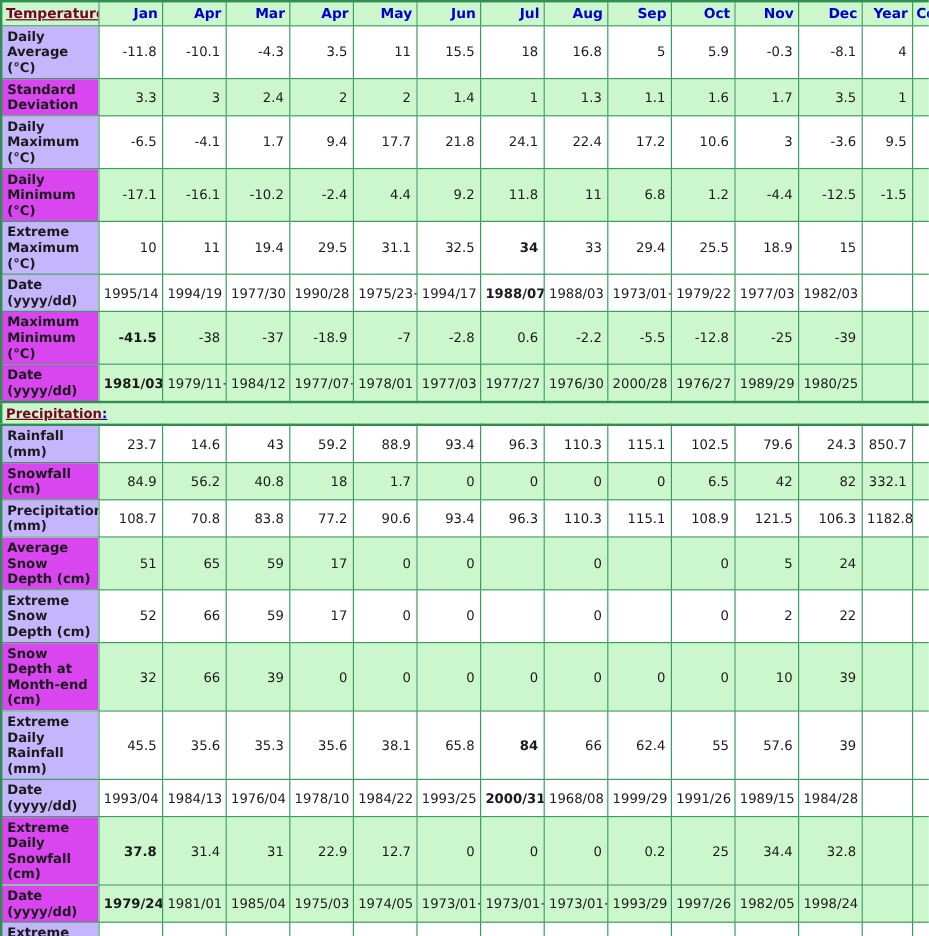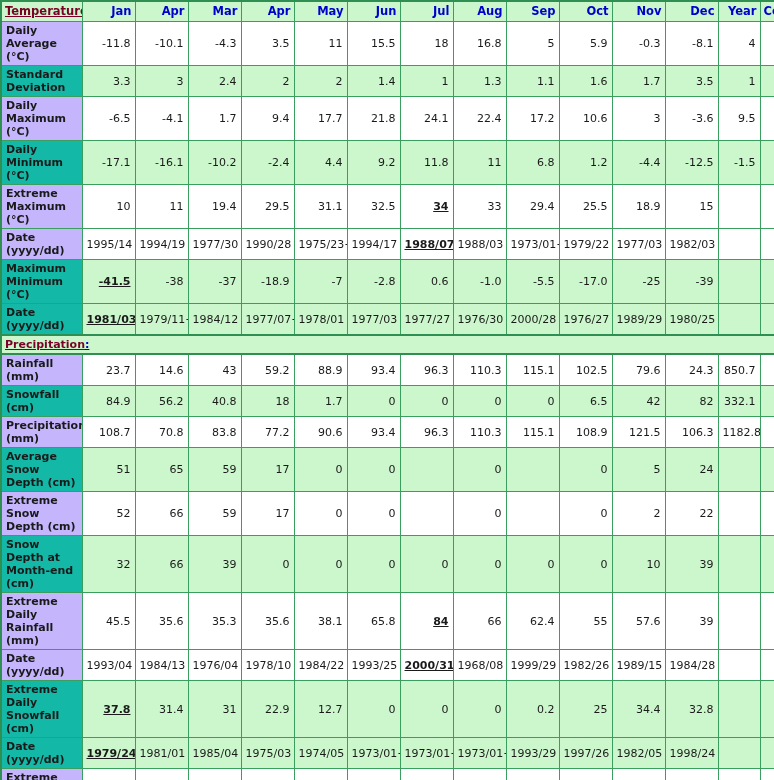--- a/index.html
+++ b/index.html
@@ -76,23 +76,23 @@
     padding: 2px 3px;
   }
   td.val {
     text-align: right;
     padding-right: 5px;
     font-size: 11.5px;
     color: #111111;
   }
   tr.shade td { background: #ccf7cc; }
   tr.plain td { background: #ffffff; }
-  tr.shade td.rowlabel { background: #14b8a6; }
+  tr.shade td.rowlabel { background: #d946ef; }
   tr.plain td.rowlabel { background: #c4b5fd; }
-  td.val.bold { font-weight: bold; text-decoration: underline; }
+  td.val.bold { font-weight: bold; }
 </style>
 </head>
 <body>
 
 <table class="climate">
   <colgroup>
     <col class="c-label">
     <col class="c-mon">
       <col class="c-mon">
       <col class="c-mon">
@@ -230,23 +230,23 @@
       </tr>
       <tr class="shade">
         <td class="rowlabel">Maximum Minimum (°C)</td>
         <td class="val bold">-41.5</td>
         <td class="val">-38</td>
         <td class="val">-37</td>
         <td class="val">-18.9</td>
         <td class="val">-7</td>
         <td class="val">-2.8</td>
         <td class="val">0.6</td>
-        <td class="val">-1.0</td>
+        <td class="val">-2.2</td>
         <td class="val">-5.5</td>
-        <td class="val">-17.0</td>
+        <td class="val">-12.8</td>
         <td class="val">-25</td>
         <td class="val">-39</td>
         <td class="val"></td>
         <td class="val"></td>
       </tr>
       <tr class="shade">
         <td class="rowlabel">Date (yyyy/dd)</td>
         <td class="val bold">1981/03</td>
         <td class="val">1979/11+</td>
         <td class="val">1984/12</td>
@@ -388,21 +388,21 @@
         <td class="rowlabel">Date (yyyy/dd)</td>
         <td class="val">1993/04</td>
         <td class="val">1984/13</td>
         <td class="val">1976/04</td>
         <td class="val">1978/10</td>
         <td class="val">1984/22</td>
         <td class="val">1993/25</td>
         <td class="val bold">2000/31</td>
         <td class="val">1968/08</td>
         <td class="val">1999/29</td>
-        <td class="val">1982/26</td>
+        <td class="val">1991/26</td>
         <td class="val">1989/15</td>
         <td class="val">1984/28</td>
         <td class="val"></td>
         <td class="val"></td>
       </tr>
       <tr class="shade">
         <td class="rowlabel">Extreme Daily Snowfall (cm)</td>
         <td class="val bold">37.8</td>
         <td class="val">31.4</td>
         <td class="val">31</td>

